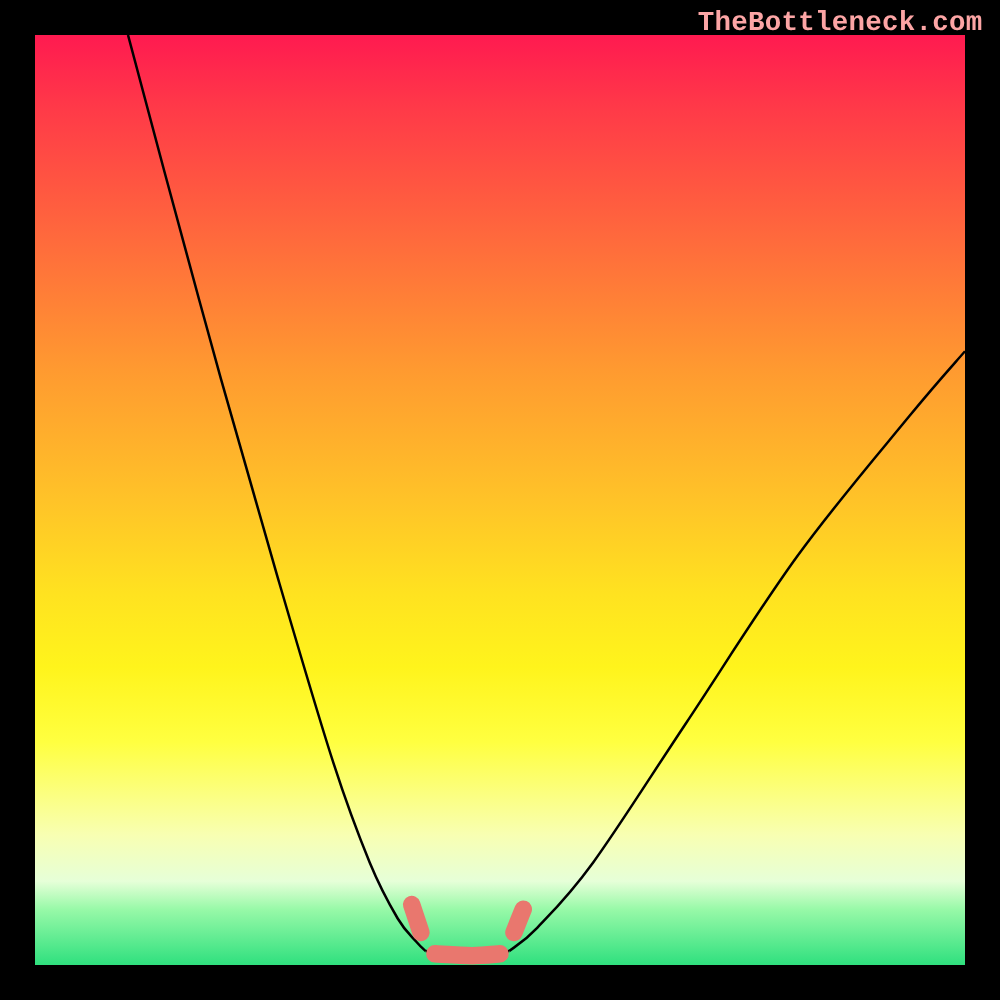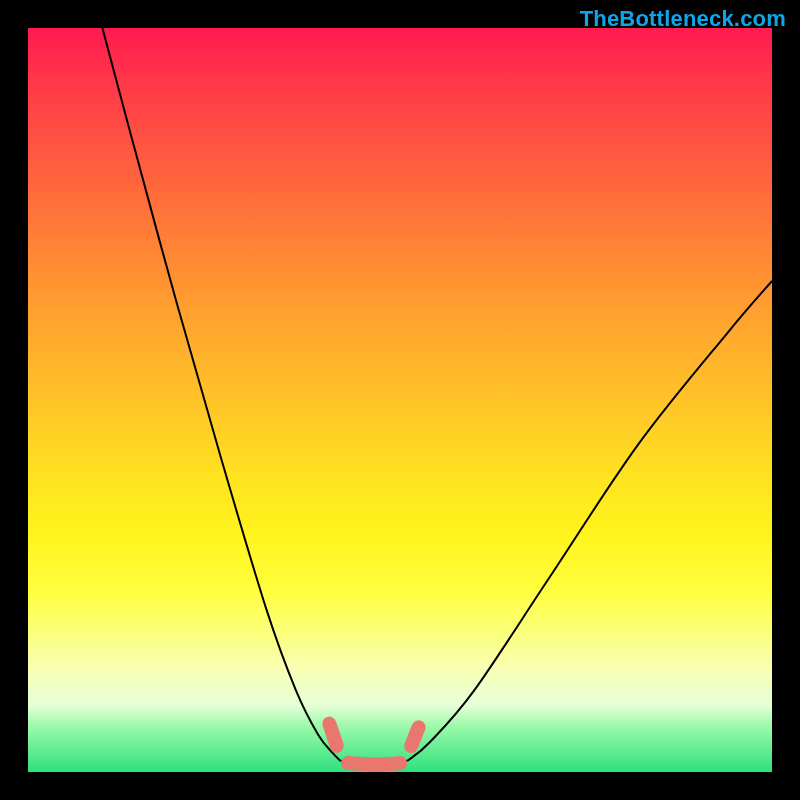--- a/index.html
+++ b/index.html
@@ -7,24 +7,24 @@
   .frame {
     position: relative;
     width: 800px;
     height: 800px;
     background: #000;
   }
   .watermark {
     position: absolute;
     top: 6px;
     right: 14px;
-    font-family: Liberation Sans, sans-serif;
+    font-family: Liberation Mono, monospace;
     font-size: 22px;
     font-weight: 600;
-    color: #0ea5e9;
+    color: #fca5a5;
     letter-spacing: 0.2px;
     z-index: 10;
   }
   .plot {
     position: absolute;
     left: 28px;
     top: 28px;
     width: 744px;
     height: 744px;
     background: linear-gradient(

